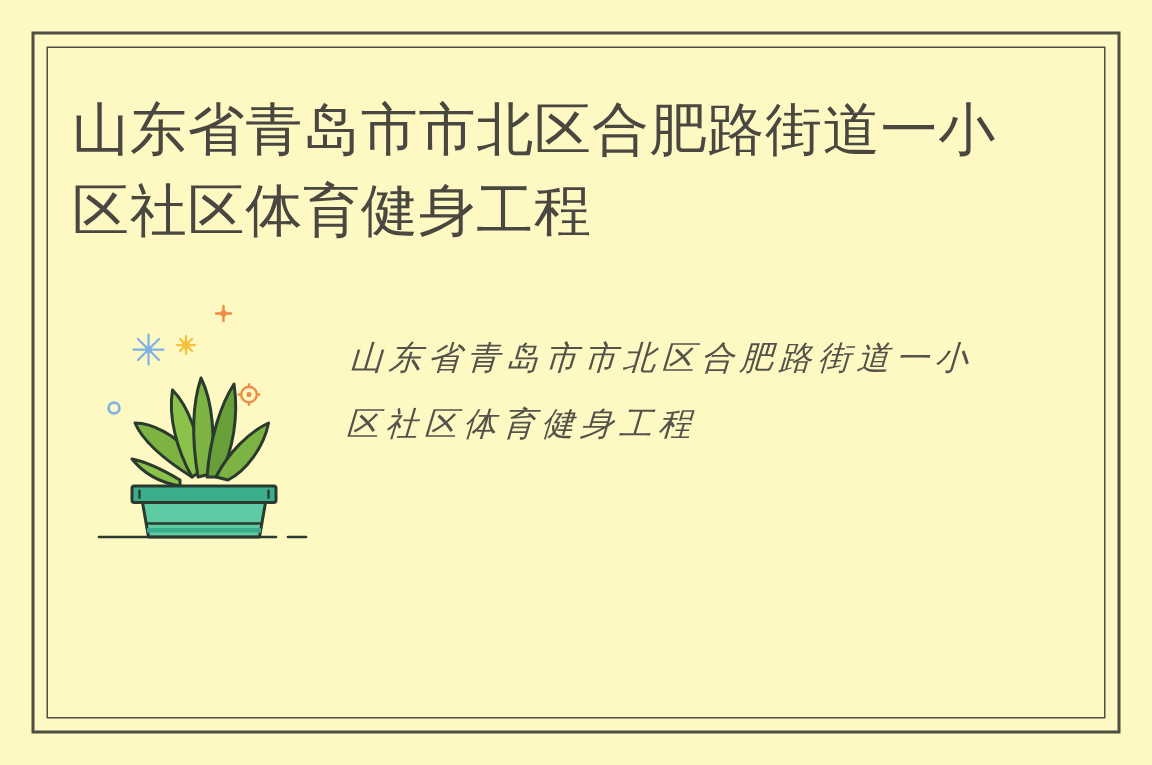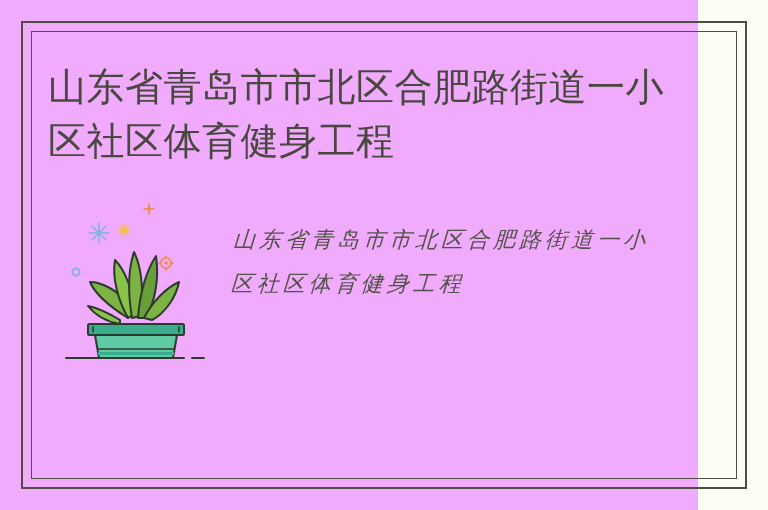--- a/index.html
+++ b/index.html
@@ -9,23 +9,23 @@
   body {
     width: 768px;
     height: 510px;
     background: #fdfdf4;
     font-family: "Liberation Sans", "DejaVu Sans", sans-serif;
     overflow: hidden;
   }
 
   #poster {
     position: relative;
-    width: 698px;
+    width: 768px;
     height: 510px;
-    background: #f0abfc;
+    background: #fef9c3;
     box-sizing: border-box;
   }
 
   
   .frame-outer {
     position: absolute;
     left: 21px;
     top: 21px;
     width: 726px;
     height: 468px;

